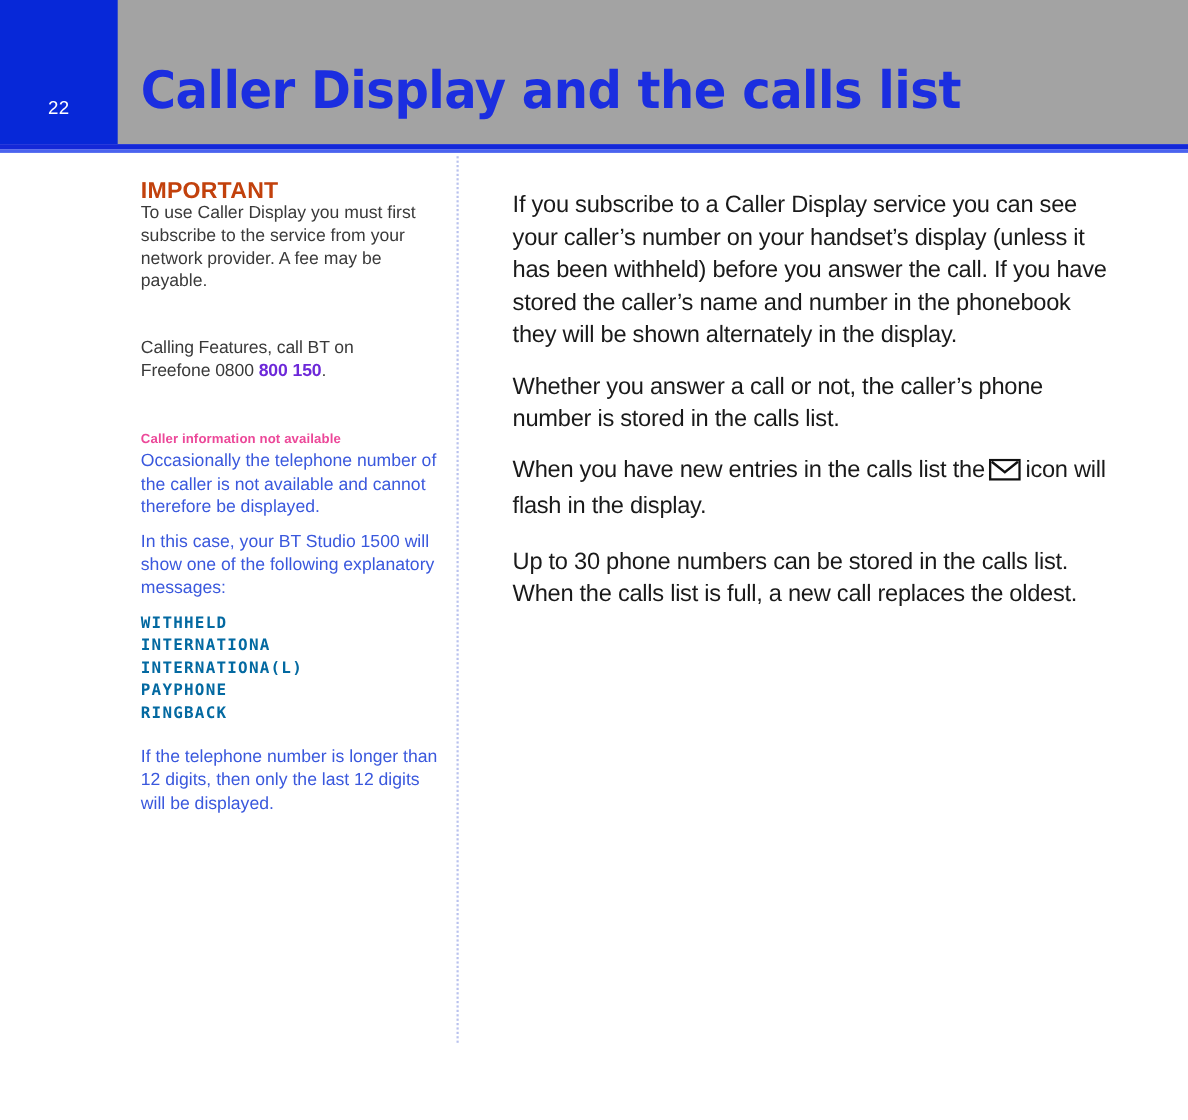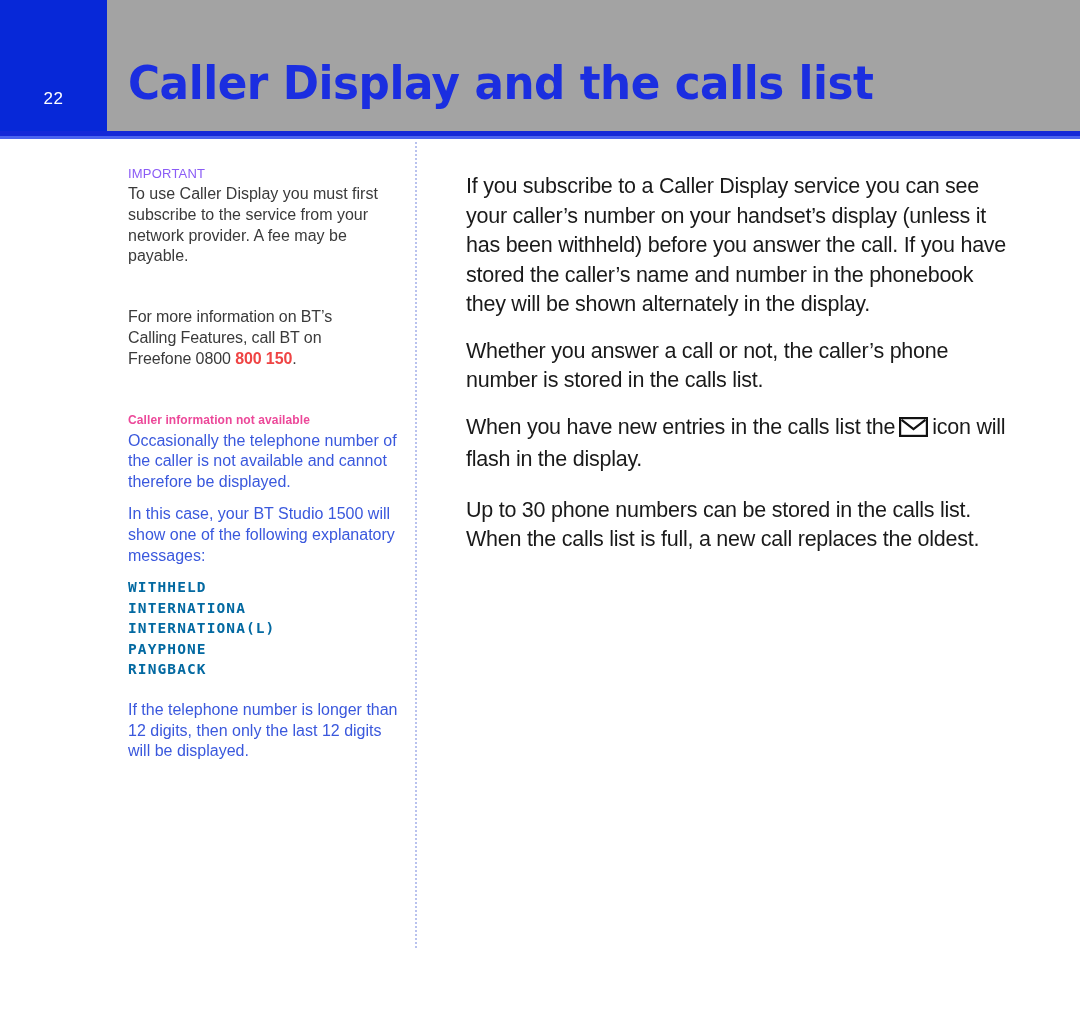--- a/index.html
+++ b/index.html
@@ -87,38 +87,38 @@
 
   
   .sidebar {
     position: absolute;
     left: 128px;
     top: 163px;
     width: 276px;
   }
   .side-heading-black {
     font-family: "Liberation Sans", sans-serif;
-    font-weight: normal;
-    font-size: 13px;
+    font-weight: bold;
+    font-size: 21px;
     line-height: 21px;
-    color: #8b5cf6;
+    color: #c2410c;
     letter-spacing: 0.2px;
   }
   .side-para {
     font-family: Liberation Sans, sans-serif;
     font-size: 16px;
     line-height: 20.8px;
     color: #3a3a3a;
   }
   .side-para.tight {
     letter-spacing: -0.1px;
   }
   .side-para b {
     font-weight: bold;
-    color: #ef4444;
+    color: #6d28d9;
   }
   .spacer-lg { height: 40px; }
   .spacer-md { height: 20px; }
   .spacer-sm { height: 11px; }
 
   .side-heading-blue {
     font-family: "Liberation Sans", sans-serif;
     font-weight: bold;
     font-size: 12px;
     line-height: 21px;
@@ -184,21 +184,20 @@
 
 <div class="column-divider"></div>
 
 <div class="sidebar">
 
   <div class="side-heading-black">IMPORTANT</div>
   <div class="side-para">To use Caller Display you must first subscribe to the service from your network provider. A fee may be payable.</div>
 
   <div class="spacer-lg"></div>
 
-  <div class="side-para tight">For more information on BT’s</div>
   <div class="side-para tight">Calling Features, call BT on</div>
   <div class="side-para tight"><span>Freefone 0800 </span><b>800 150</b><span>.</span></div>
 
   <div class="spacer-lg"></div>
 
   <div class="side-heading-blue">Caller information not available</div>
   <div class="side-para-blue">Occasionally the telephone number of the caller is not available and cannot therefore be displayed.</div>
 
   <div class="spacer-sm"></div>
 

